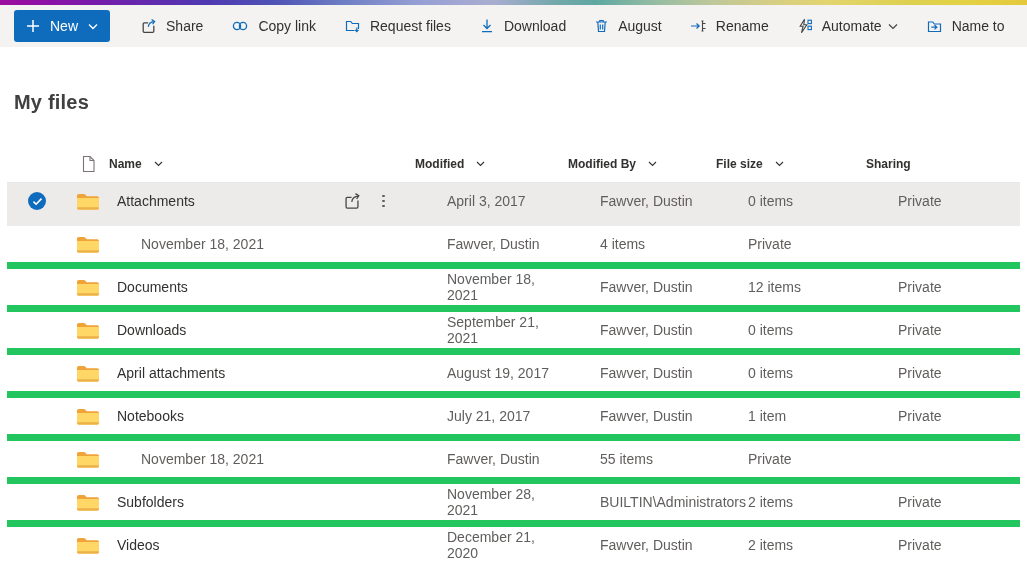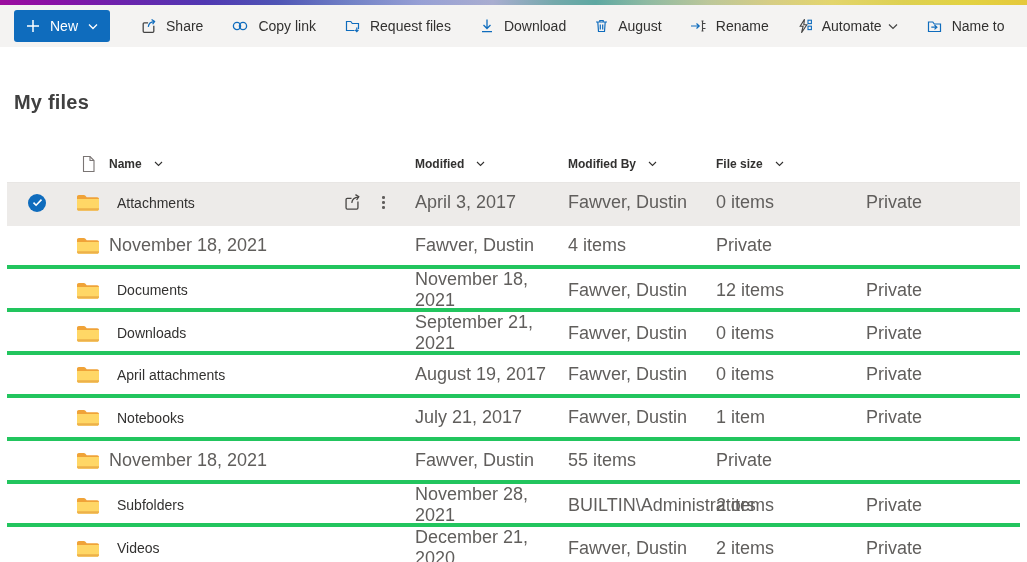--- a/index.html
+++ b/index.html
@@ -43,34 +43,34 @@
   .filetable { margin: 32px 0 0 7px; width: 1013px; }
   .thead, .row {
     display: grid;
     grid-template-columns: 60px 42px 306px 153px 148px 150px 1fr;
     align-items: center;
   }
   .thead { height: 37px; border-bottom: 1px solid #e8e6e4; }
   .thead .hcell { display: flex; align-items: center; gap: 12px; font-size: 12px; font-weight: 700; color: #323130; cursor: pointer; }
   .thead .icon-col, .row .icon-col { display: flex; justify-content: center; align-items: center; }
 
-  .row { height: 43px; border-bottom: 4px solid #22c55e; }
+  .row { height: 43px; border-bottom: 7px solid #22c55e; }
   .row.selected { background: #edebe9; border-bottom-color: #edebe9; }
   .sel-col { display: flex; justify-content: center; align-items: center; }
   .check-circle {
     width: 18px; height: 18px; border-radius: 50%;
     background: #0f6cbd; display: flex; align-items: center; justify-content: center;
     cursor: pointer;
   }
   .name-col { display: flex; align-items: center; padding-left: 8px; font-size: 14px; color: #323130; }
   .name-text { cursor: pointer; }
   .row-actions { margin-left: auto; padding-right: 24px; display: flex; align-items: center; gap: 14px; }
   .ellipsis-v { display: flex; flex-direction: column; gap: 2.5px; padding: 3px 6px; cursor: pointer; }
   .ellipsis-v i { width: 2.6px; height: 2.6px; border-radius: 50%; background: #605e5c; display: block; }
-  .cell { font-size: 18px; color: #605e5c; }
+  .cell { font-size: 14px; color: #605e5c; margin-left: 32px; }
 </style>
 </head>
 <body>
 
 <div>
 
   <div class="top-gradient"></div>
 
   <div class="toolbar">
     <button class="new-btn">
@@ -187,20 +187,23 @@
         <span>Modified By</span>
         <svg width="9" height="6" viewBox="0 0 9 6">
             <path d="M1 1l3.5 3.5L8 1" stroke="#323130" stroke-width="1.1" fill="none"></path>
           </svg>
       </div>
       <div class="hcell">
         <span>File size</span>
         <svg width="9" height="6" viewBox="0 0 9 6">
             <path d="M1 1l3.5 3.5L8 1" stroke="#323130" stroke-width="1.1" fill="none"></path>
           </svg>
+      </div>
+      <div class="hcell">
+        <span>Sharing</span>
       </div>
     </div>
 
     <div class="row selected">
       <div class="sel-col">
         <span class="check-circle">
           <svg width="11" height="9" viewBox="0 0 11 9">
               <path d="M1.5 4.6l2.6 2.6L9.5 1.6" stroke="#fff" stroke-width="1.6" fill="none"></path>
             </svg>
         </span>

